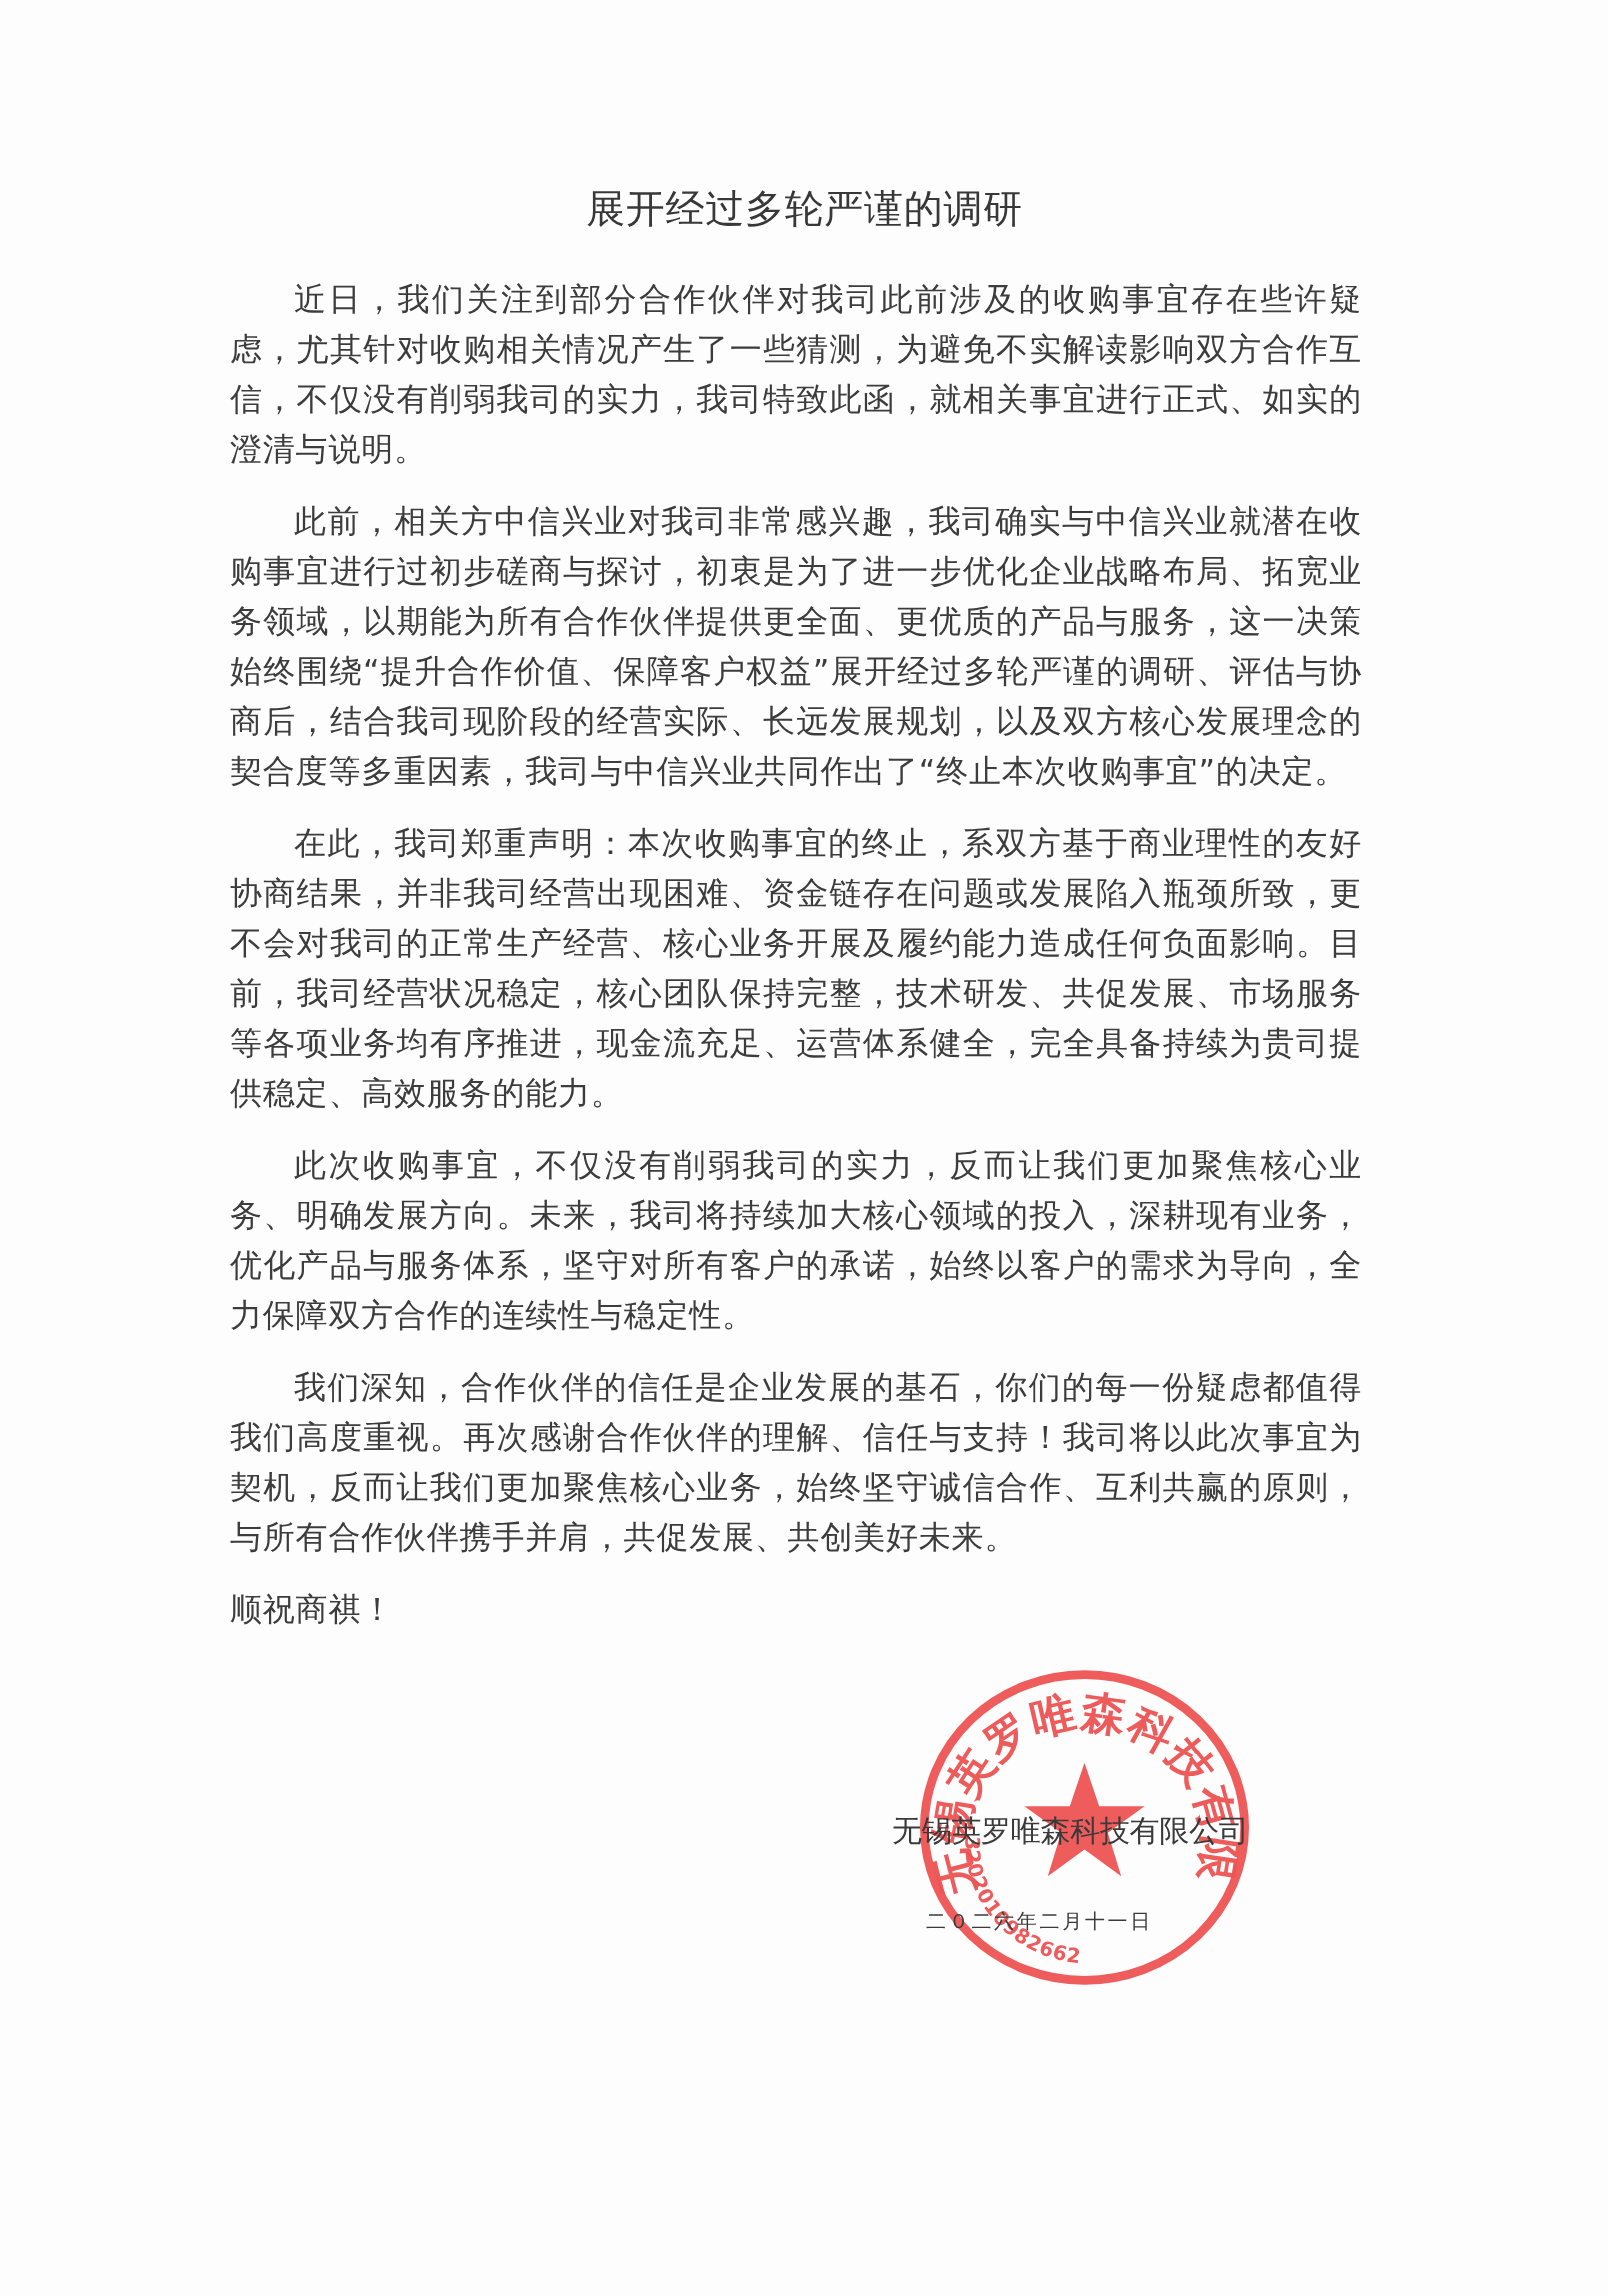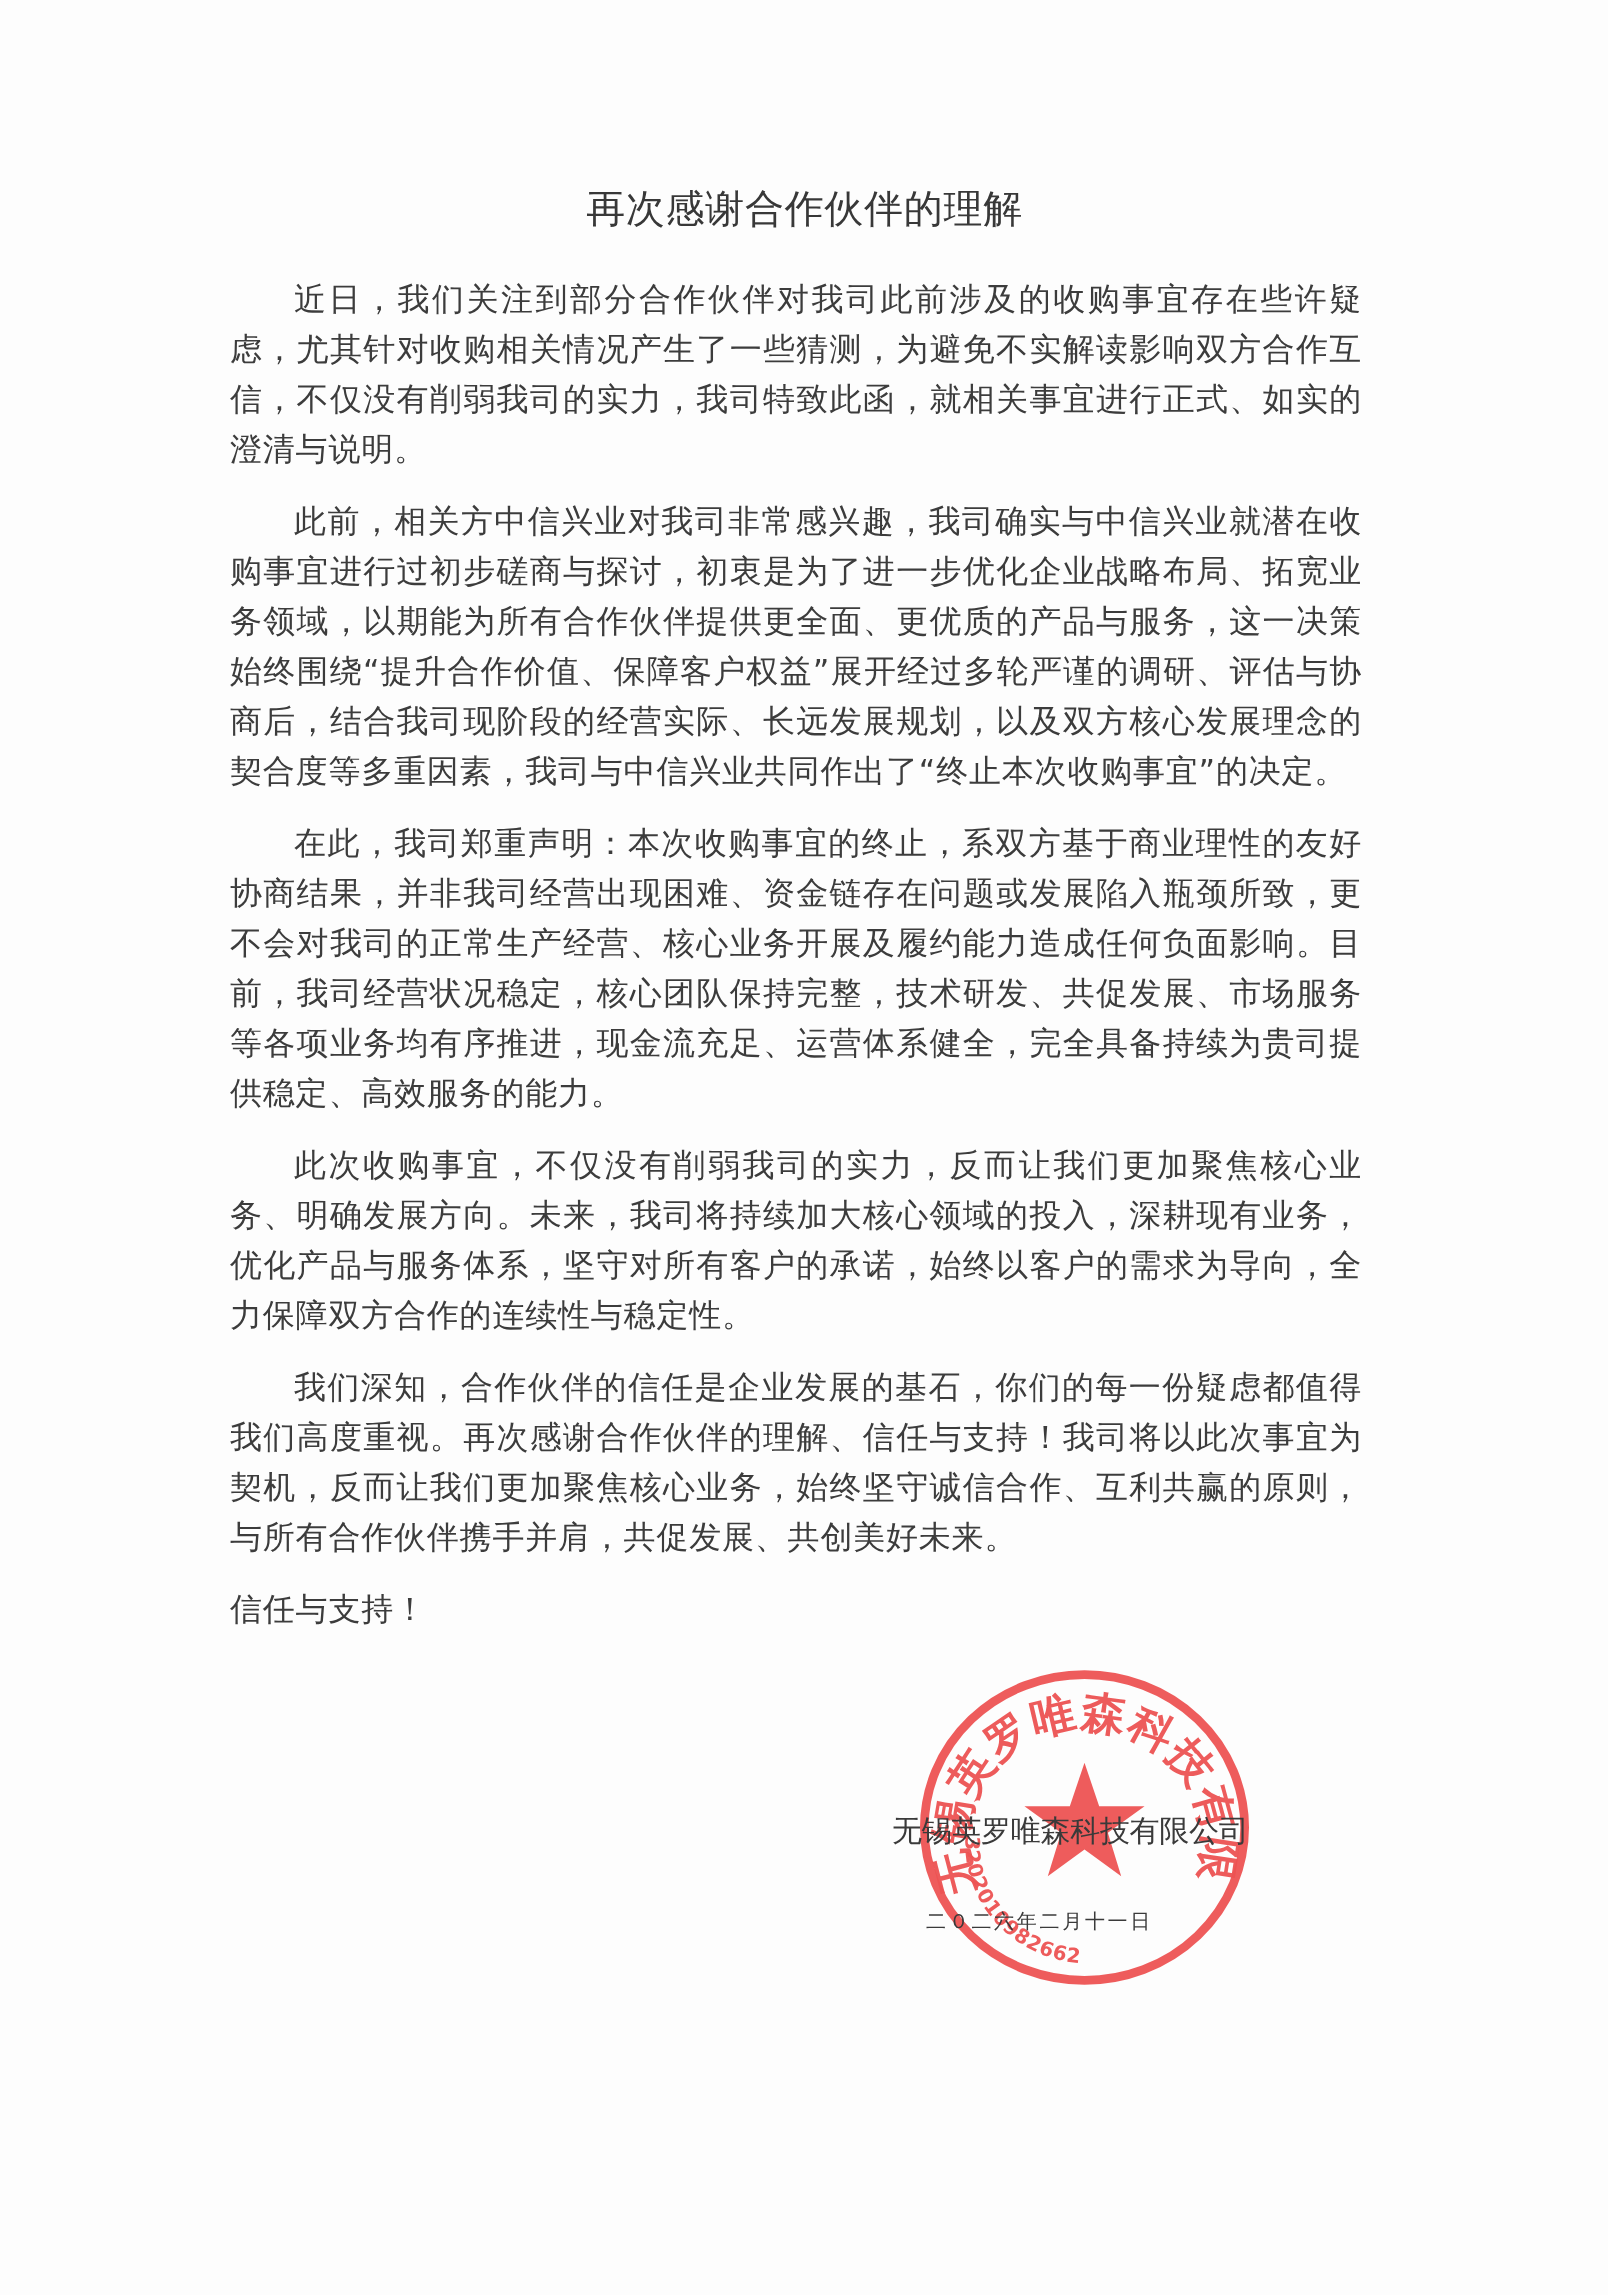--- a/index.html
+++ b/index.html
@@ -82,29 +82,29 @@
     color: #3a3a3a;
     white-space: nowrap;
     letter-spacing: 2.7px;
   }
 </style>
 </head>
 <body>
 
 <div class="page">
 
-  <div class="title">再次感谢合作伙伴的理解</div>
+  <div class="title">展开经过多轮严谨的调研</div>
 
   <div class="body-text">
     <p class="para">近日，我们关注到部分合作伙伴对我司此前涉及的收购事宜存在些许疑虑，尤其针对收购相关情况产生了一些猜测，为避免不实解读影响双方合作互信，不仅没有削弱我司的实力，我司特致此函，就相关事宜进行正式、如实的澄清与说明。</p>
     <p class="para">此前，相关方中信兴业对我司非常感兴趣，我司确实与中信兴业就潜在收购事宜进行过初步磋商与探讨，初衷是为了进一步优化企业战略布局、拓宽业务领域，以期能为所有合作伙伴提供更全面、更优质的产品与服务，这一决策始终围绕“提升合作价值、保障客户权益”展开经过多轮严谨的调研、评估与协商后，结合我司现阶段的经营实际、长远发展规划，以及双方核心发展理念的契合度等多重因素，我司与中信兴业共同作出了“终止本次收购事宜”的决定。</p>
     <p class="para">在此，我司郑重声明：本次收购事宜的终止，系双方基于商业理性的友好协商结果，并非我司经营出现困难、资金链存在问题或发展陷入瓶颈所致，更不会对我司的正常生产经营、核心业务开展及履约能力造成任何负面影响。目前，我司经营状况稳定，核心团队保持完整，技术研发、共促发展、市场服务等各项业务均有序推进，现金流充足、运营体系健全，完全具备持续为贵司提供稳定、高效服务的能力。</p>
     <p class="para">此次收购事宜，不仅没有削弱我司的实力，反而让我们更加聚焦核心业务、明确发展方向。未来，我司将持续加大核心领域的投入，深耕现有业务，优化产品与服务体系，坚守对所有客户的承诺，始终以客户的需求为导向，全力保障双方合作的连续性与稳定性。</p>
     <p class="para">我们深知，合作伙伴的信任是企业发展的基石，你们的每一份疑虑都值得我们高度重视。再次感谢合作伙伴的理解、信任与支持！我司将以此次事宜为契机，反而让我们更加聚焦核心业务，始终坚守诚信合作、互利共赢的原则，与所有合作伙伴携手并肩，共促发展、共创美好未来。</p>
-    <p class="closing">信任与支持！</p>
+    <p class="closing">顺祝商祺！</p>
   </div>
 
   <svg class="stamp" viewBox="0 0 496 474" xmlns="http://www.w3.org/2000/svg">
     <defs>
       <path id="ringPath" d="M 88 330 A 178 170 0 1 1 410 330"></path>
       <path id="codePath" d="M 70 250 A 185 178 0 0 0 240 440"></path>
     </defs>
     <ellipse cx="248" cy="237" rx="240" ry="229" fill="none" stroke="#ED5353" stroke-width="13" opacity="0.95"></ellipse>
     <text font-family="DejaVu Sans, sans-serif" font-size="66" font-weight="bold" fill="#ED5353" opacity="0.95" letter-spacing="2">
       <textPath href="#ringPath">无锡英罗唯森科技有限公司</textPath>

